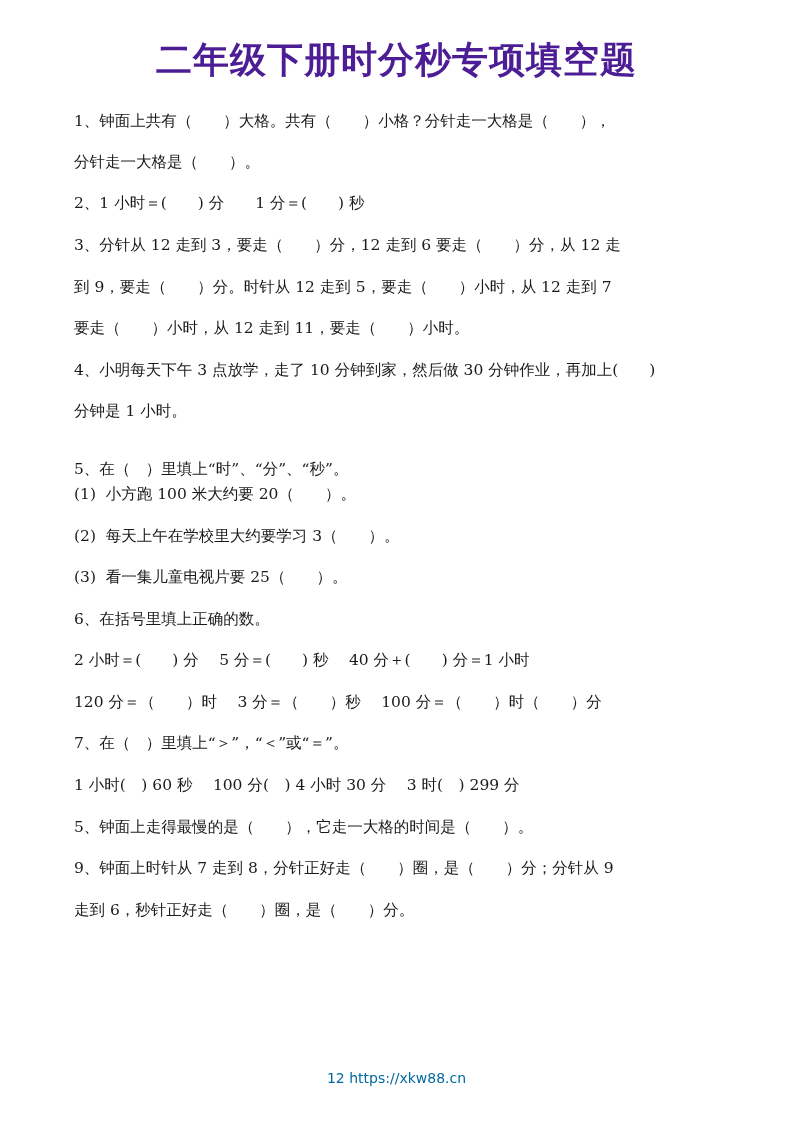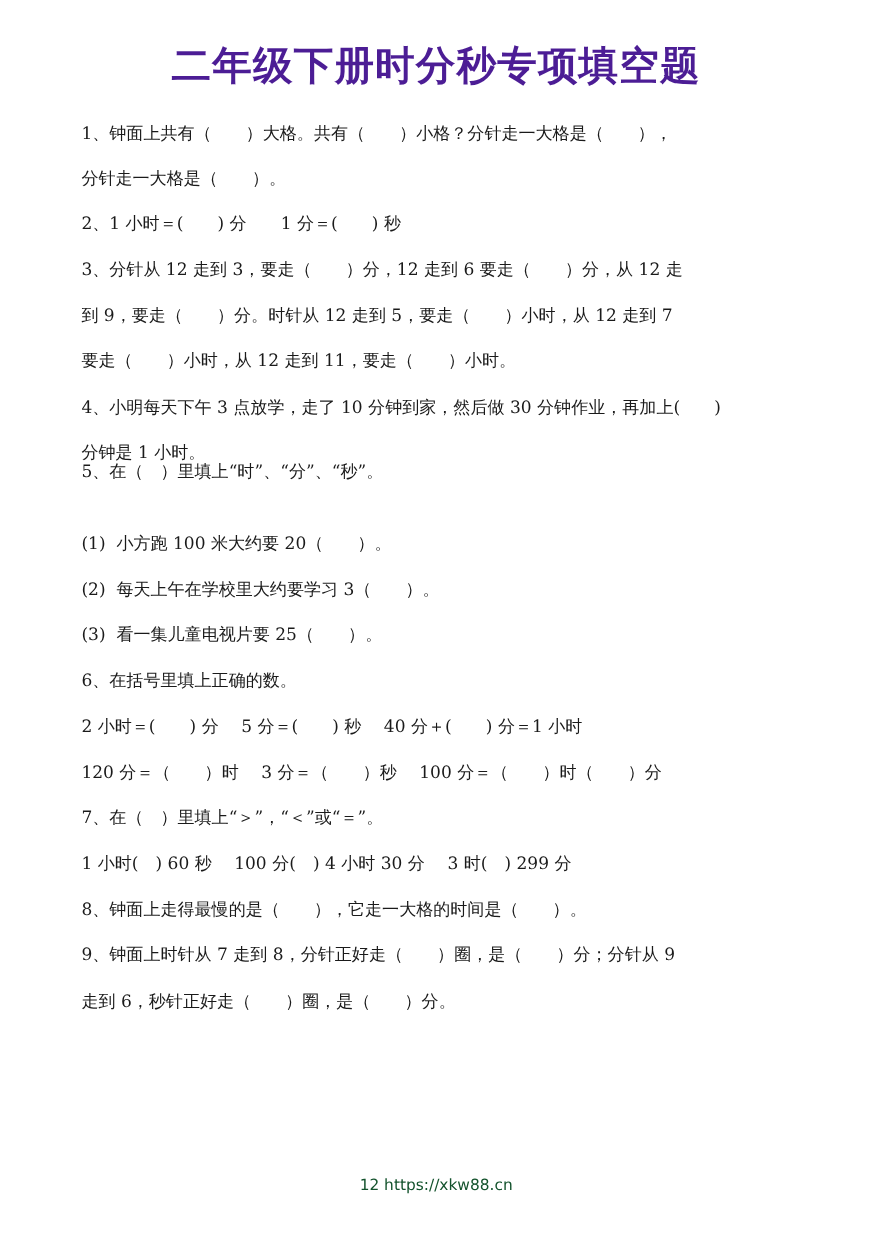--- a/index.html
+++ b/index.html
@@ -17,42 +17,42 @@
     }
     .line {
       position: absolute; left: 74px;
       font-size: 15.5px; white-space: pre;
       line-height: 20px;
     }
     .footer {
       position: absolute; left: 0; right: 0; top: 1070px;
       text-align: center;
       font-family: "DejaVu Sans", "Liberation Sans", sans-serif;
-      font-size: 14px; color: #14532d;
+      font-size: 14px; color: #0369a1;
     }
   </style>
 </head>
 <body>
 
 <div class="title">二年级下册时分秒专项填空题</div>
 
 <div class="line" style="top:111px">1、钟面上共有（　　）大格。共有（　　）小格？分针走一大格是（　　），</div>
 <div class="line" style="top:152px">分针走一大格是（　　）。</div>
 <div class="line" style="top:193px">2、1 小时＝(　　) 分　　1 分＝(　　) 秒</div>
 <div class="line" style="top:235px">3、分针从 12 走到 3，要走（　　）分，12 走到 6 要走（　　）分，从 12 走</div>
 <div class="line" style="top:277px">到 9，要走（　　）分。时针从 12 走到 5，要走（　　）小时，从 12 走到 7</div>
 <div class="line" style="top:318px">要走（　　）小时，从 12 走到 11，要走（　　）小时。</div>
 <div class="line" style="top:360px">4、小明每天下午 3 点放学，走了 10 分钟到家，然后做 30 分钟作业，再加上(　　)</div>
 <div class="line" style="top:401px">分钟是 1 小时。</div>
-<div class="line" style="top:419px">5、在（　）里填上“时”、“分”、“秒”。</div>
+<div class="line" style="top:459px">5、在（　）里填上“时”、“分”、“秒”。</div>
 <div class="line" style="top:484px">(1)  小方跑 100 米大约要 20（　　）。</div>
 <div class="line" style="top:526px">(2)  每天上午在学校里大约要学习 3（　　）。</div>
 <div class="line" style="top:567px">(3)  看一集儿童电视片要 25（　　）。</div>
 <div class="line" style="top:609px">6、在括号里填上正确的数。</div>
 <div class="line" style="top:650px">2 小时＝(　　) 分　 5 分＝(　　) 秒　 40 分＋(　　) 分＝1 小时</div>
 <div class="line" style="top:692px">120 分＝（　　）时　 3 分＝（　　）秒　 100 分＝（　　）时（　　）分</div>
 <div class="line" style="top:733px">7、在（　）里填上“＞”，“＜”或“＝”。</div>
 <div class="line" style="top:775px">1 小时(　) 60 秒　 100 分(　) 4 小时 30 分　 3 时(　) 299 分</div>
-<div class="line" style="top:817px">8、钟面上走得最慢的是（　　），它走一大格的时间是（　　）。</div>
+<div class="line" style="top:817px">5、钟面上走得最慢的是（　　），它走一大格的时间是（　　）。</div>
 <div class="line" style="top:858px">9、钟面上时针从 7 走到 8，分针正好走（　　）圈，是（　　）分；分针从 9</div>
 <div class="line" style="top:900px">走到 6，秒针正好走（　　）圈，是（　　）分。</div>
 
 <div class="footer">12 https://xkw88.cn</div>
 
 </body></html>

